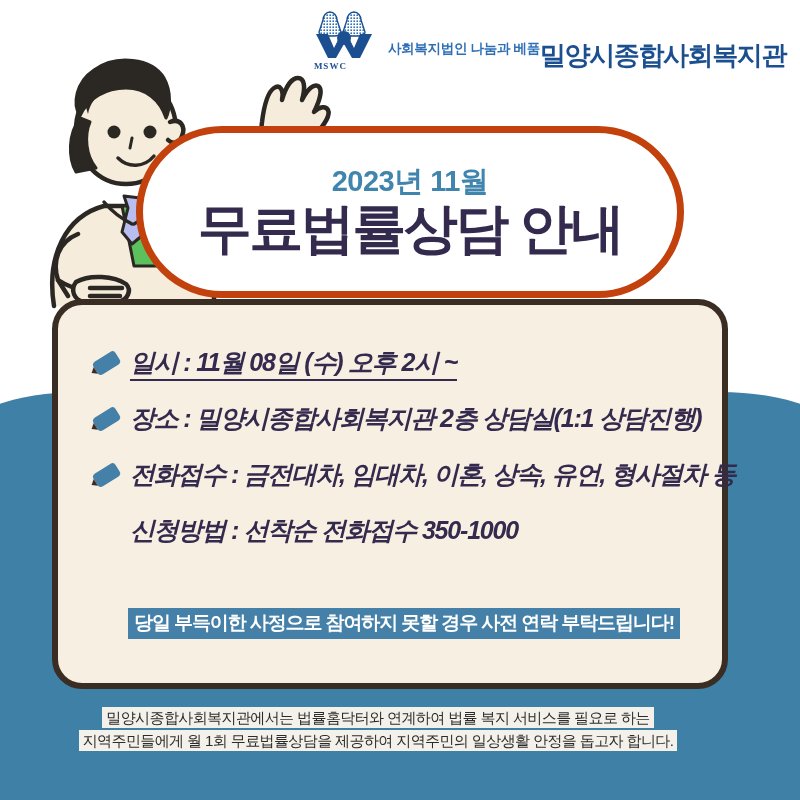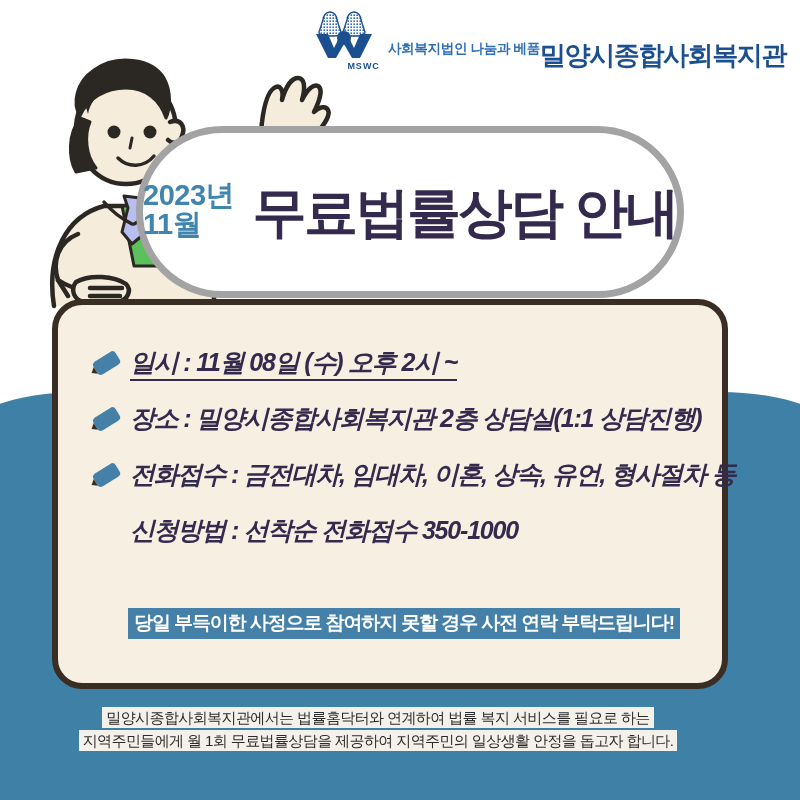--- a/index.html
+++ b/index.html
@@ -19,22 +19,22 @@
     border-top-left-radius:120px 46px;
     border-top-right-radius:120px 46px;
   }
   .bg-blue-foot{position:absolute;left:0;top:690px;width:800px;height:110px;background:#3f80a6;}
 
   
   .logo{position:absolute;right:14px;top:8px;display:flex;align-items:flex-end;gap:6px;}
   .logo-mark{position:relative;width:66px;height:62px;flex:0 0 auto;}
   .logo-mark svg{display:block;}
   .logo-mswc{
-    position:absolute;left:0;bottom:-1px;width:66px;text-align:right;
-    font-family:Liberation Sans, sans-serif;
+    position:absolute;left:0;bottom:-1px;width:66px;text-align:left;
+    font-family:Liberation Serif, serif;
     font-size:9px;letter-spacing:1px;color:#1d4f91;font-weight:700;
   }
   .logo-txt{display:flex;flex-direction:row;justify-content:flex-end;padding-bottom:2px;}
   .logo-sub{
     font-size:13.5px;color:#2f6fb5;font-weight:700;letter-spacing:-0.3px;
     margin:0 0 1px 2px;line-height:1;
   }
   .logo-main{
     font-size:26px;color:#1b4f8f;font-weight:700;letter-spacing:-1.4px;line-height:1;
   }
@@ -46,23 +46,23 @@
   
   .card{
     position:absolute;left:52px;top:299px;width:676px;height:390px;
     background:#f7efe1;border:6px solid #3a2e24;border-radius:30px;
     box-sizing:border-box;
   }
 
   
   .title-pill{
     position:absolute;left:136px;top:126px;width:548px;height:172px;
-    background:#ffffff;border:7px solid #a3a3a3;border-radius:90px;
+    background:#ffffff;border:7px solid #c2410c;border-radius:90px;
     box-sizing:border-box;
-    display:flex;align-items:center;justify-content:center;
+    display:flex;flex-direction:column;align-items:center;justify-content:center;
     z-index:4;
   }
   .title-date{
     font-size:29px;font-weight:700;color:#3f85ad;letter-spacing:-0.5px;
     margin-bottom:4px;line-height:1;
   }
   .title-main{
     font-size:54px;font-weight:700;color:#332a4e;letter-spacing:-2.5px;line-height:1.05;
     white-space:nowrap;
   }

